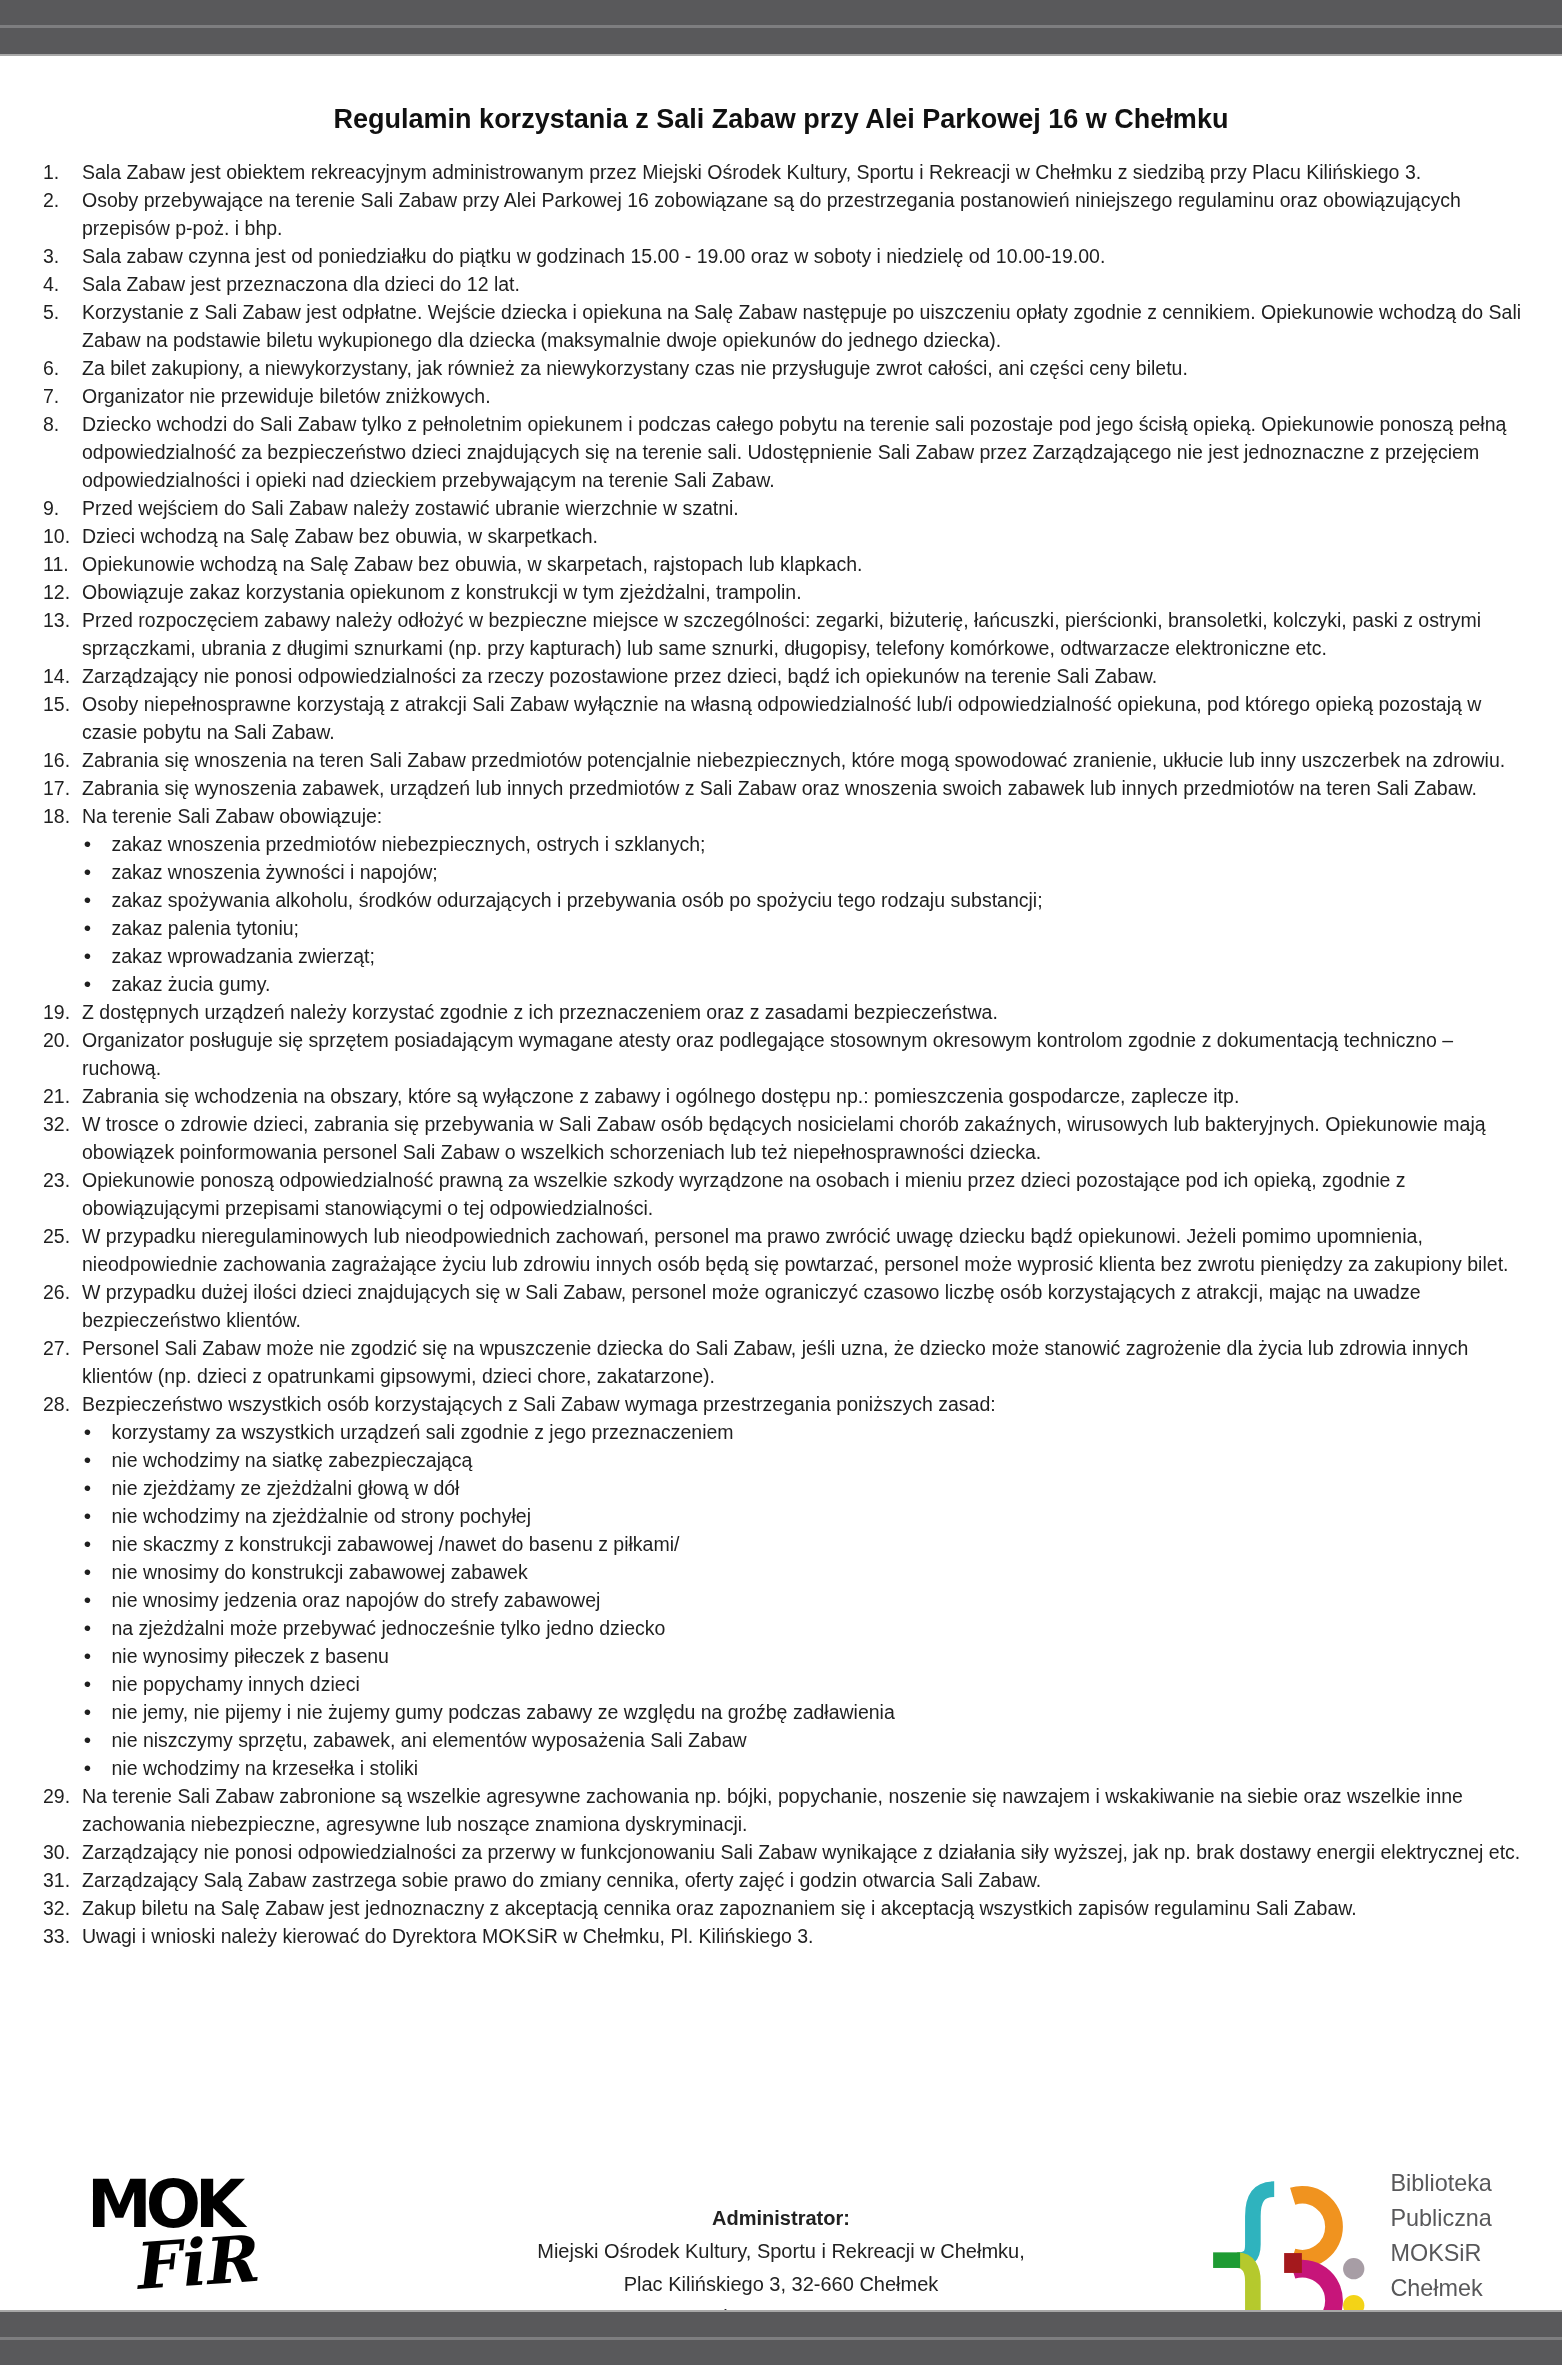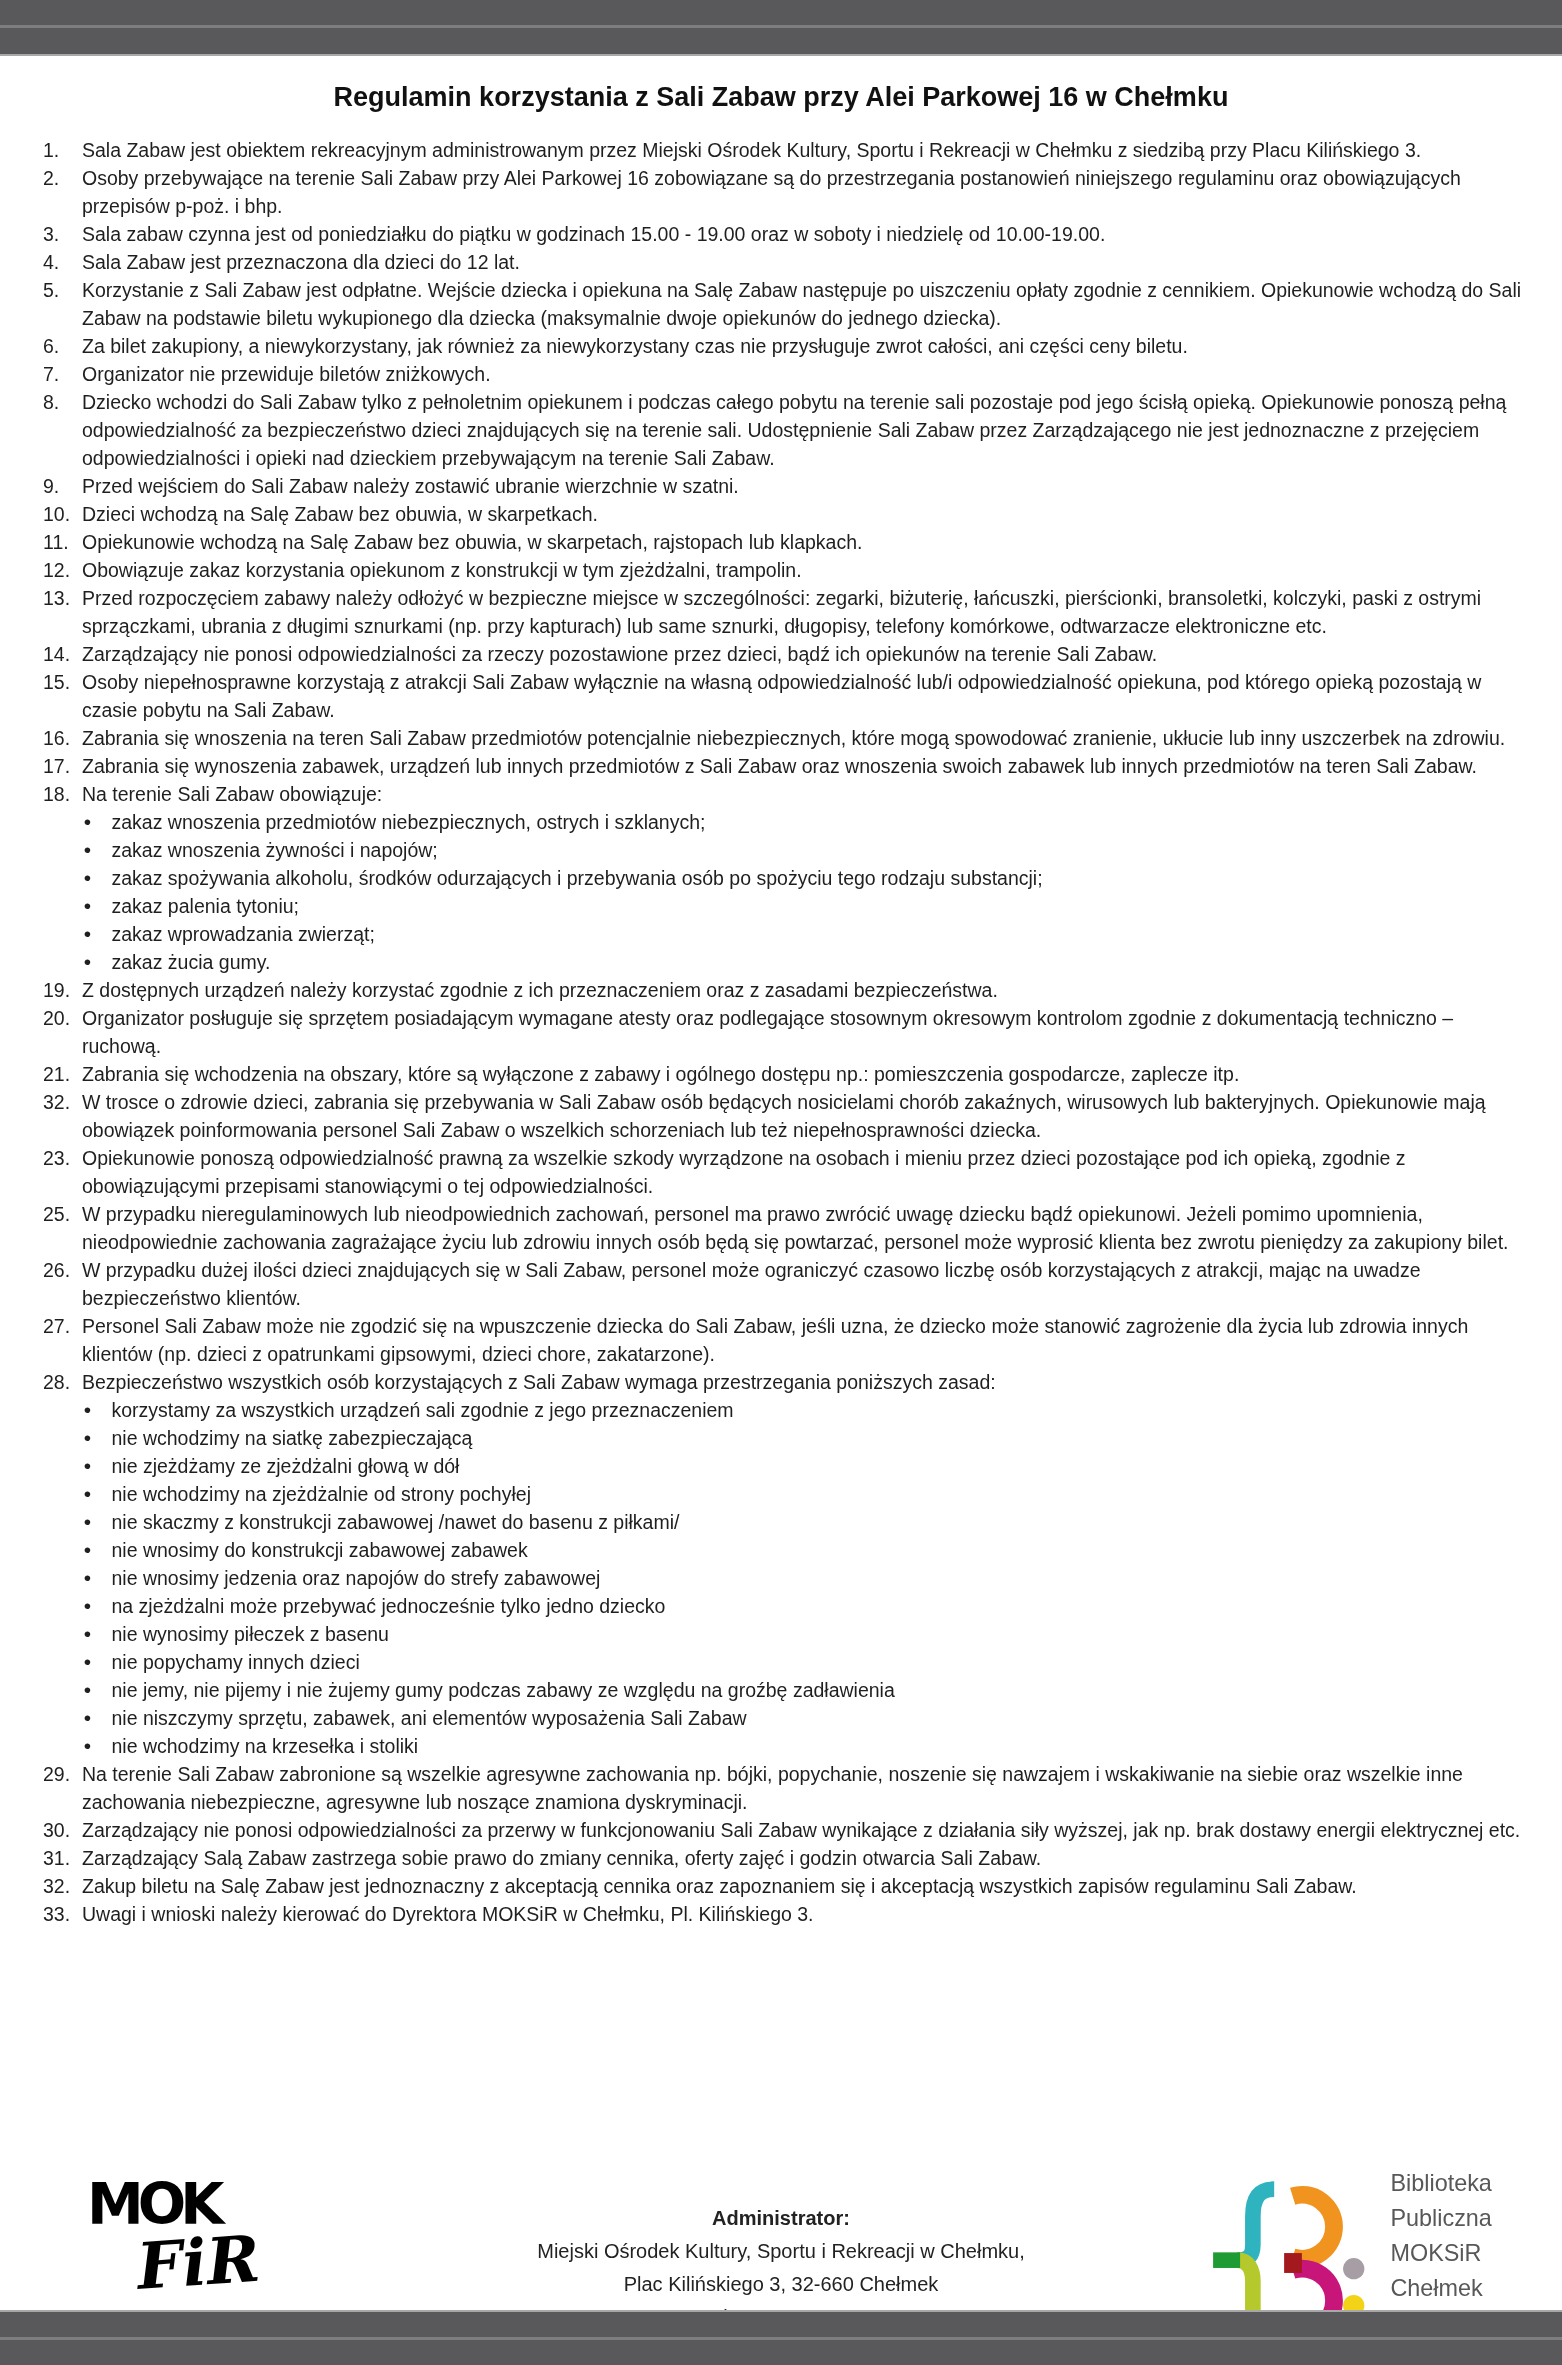--- a/index.html
+++ b/index.html
@@ -8,21 +8,21 @@
     font-family:"Liberation Sans", sans-serif;color:#1f1f1f;overflow:hidden;
   }
   .page{position:absolute;inset:0;}
   
   .bar{position:absolute;left:0;width:1562px;height:54px;
     background:linear-gradient(#59595b 0 25px,#7e7e80 25px 28px,#59595b 28px 100%);}
   .bar.top{top:0;border-bottom:2.6px solid #a8a8a8;}
   .bar.bottom{bottom:0;border-top:2.6px solid #a8a8a8;}
   
   .title{
-    margin:0;padding-top:82px;text-align:center;
+    margin:0;padding-top:104px;text-align:center;
     font-size:27px;font-weight:bold;color:#111;
   }
   
   .rules{
     margin-top:22.6px;padding-left:43px;padding-right:29.5px;
     font-size:19.5px;line-height:28px;
   }
   .rule{display:grid;grid-template-columns:39px 1fr;}
   .rule-num{text-align:left;}
   .rule-text{}
@@ -32,21 +32,21 @@
   
   .footer-center{
     position:absolute;top:2157px;left:0;width:1562px;text-align:center;
     font-size:20px;line-height:33px;color:#222;margin-top:45px;
   }
   .footer-center .admin{font-weight:bold;}
   
   .mok{position:absolute;left:87px;top:2163px;width:226px;height:174px;color:#000;}
   .mok-top{
     font-family:"DejaVu Sans", sans-serif;font-weight:900;
-    font-size:57px;line-height:83px;letter-spacing:-6px;
+    font-size:65px;line-height:83px;letter-spacing:-6px;
   }
   .mok-script{
     font-family:"DejaVu Serif", serif;font-style:italic;font-weight:bold;
     font-size:64px;line-height:61px;margin-top:-15.6px;margin-left:50px;
     transform:rotate(-4deg);
   }
   
   .lib{position:absolute;left:1206px;top:2166px;display:flex;}
   .lib svg{display:block;}
   .lib-text{margin-left:14px;font-size:23.4px;line-height:35px;color:#58585a;}

